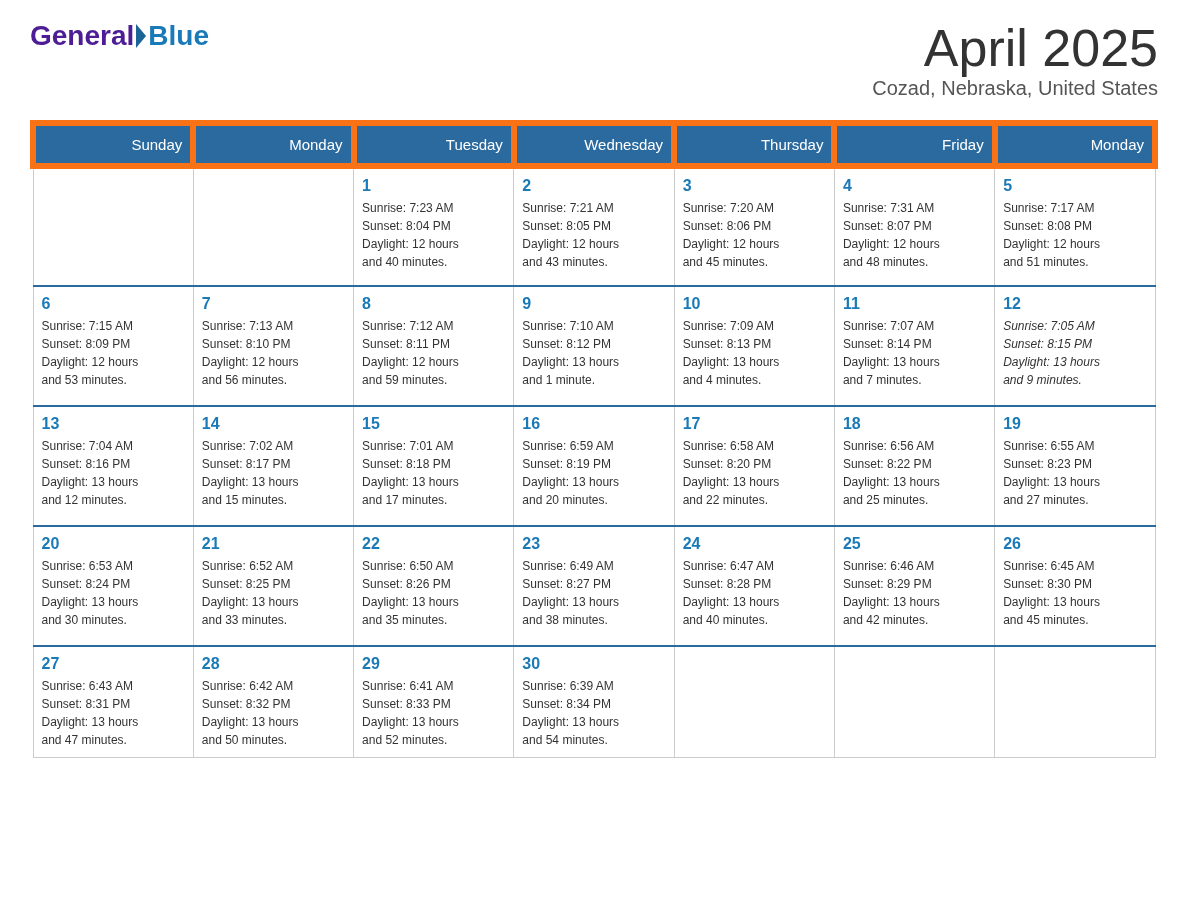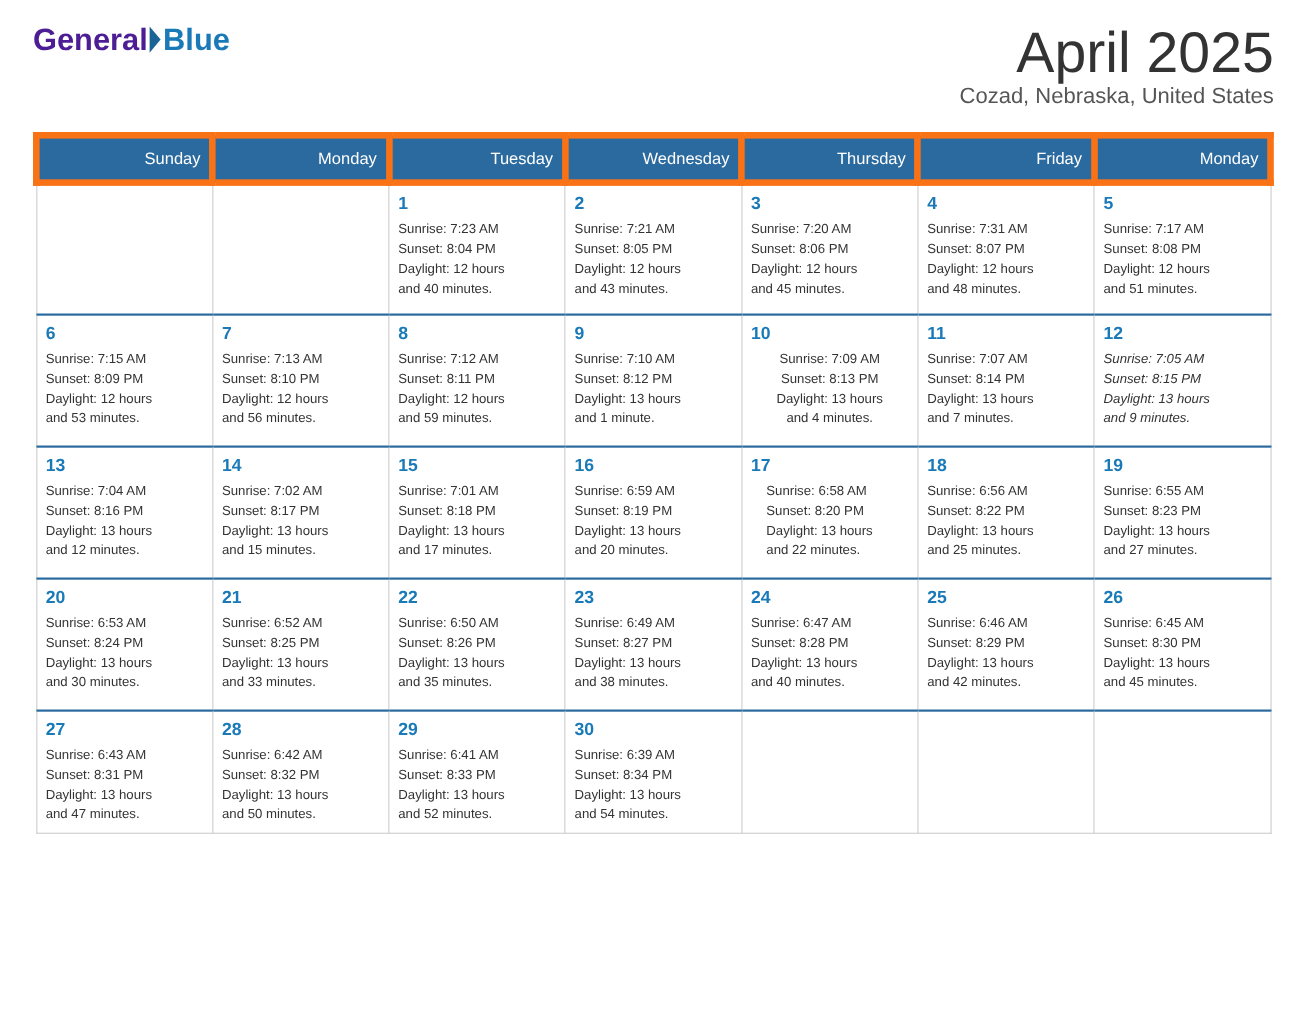--- a/index.html
+++ b/index.html
@@ -186,21 +186,21 @@
         </td>
         <td>
           <div class="day-num">9</div>
           <div class="day-detail" style="white-space: pre-line;">Sunrise: 7:10 AM
 Sunset: 8:12 PM
 Daylight: 13 hours
 and 1 minute.</div>
         </td>
         <td>
           <div class="day-num">10</div>
-          <div class="day-detail" style="white-space: pre-line; text-align: center;">Sunrise: 7:09 AM
+          <div class="day-detail" style="white-space: pre-line;">Sunrise: 7:09 AM
 Sunset: 8:13 PM
 Daylight: 13 hours
 and 4 minutes.</div>
         </td>
         <td>
           <div class="day-num">11</div>
           <div class="day-detail" style="white-space: pre-line;">Sunrise: 7:07 AM
 Sunset: 8:14 PM
 Daylight: 13 hours
 and 7 minutes.</div>
@@ -237,21 +237,21 @@
         </td>
         <td>
           <div class="day-num">16</div>
           <div class="day-detail" style="white-space: pre-line;">Sunrise: 6:59 AM
 Sunset: 8:19 PM
 Daylight: 13 hours
 and 20 minutes.</div>
         </td>
         <td>
           <div class="day-num">17</div>
-          <div class="day-detail" style="white-space: pre-line; margin-left: 14px;">Sunrise: 6:58 AM
+          <div class="day-detail" style="white-space: pre-line;">Sunrise: 6:58 AM
 Sunset: 8:20 PM
 Daylight: 13 hours
 and 22 minutes.</div>
         </td>
         <td>
           <div class="day-num">18</div>
           <div class="day-detail" style="white-space: pre-line;">Sunrise: 6:56 AM
 Sunset: 8:22 PM
 Daylight: 13 hours
 and 25 minutes.</div>

